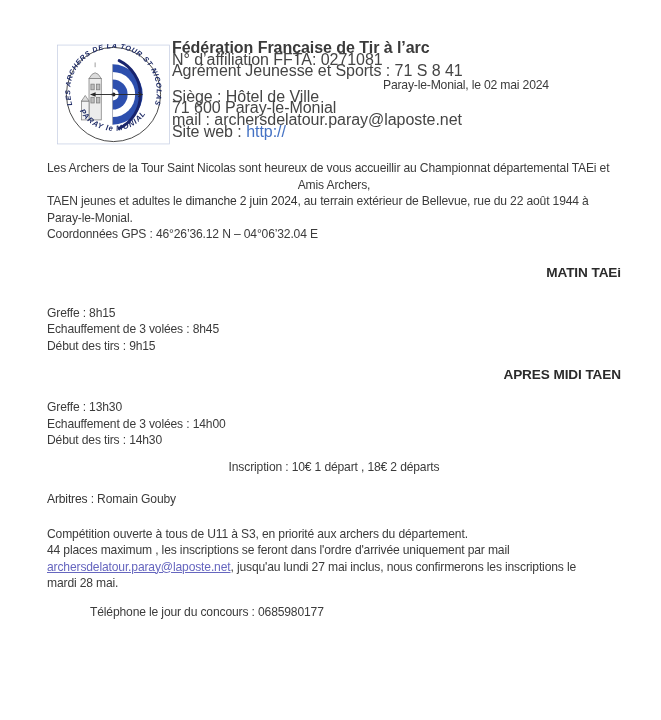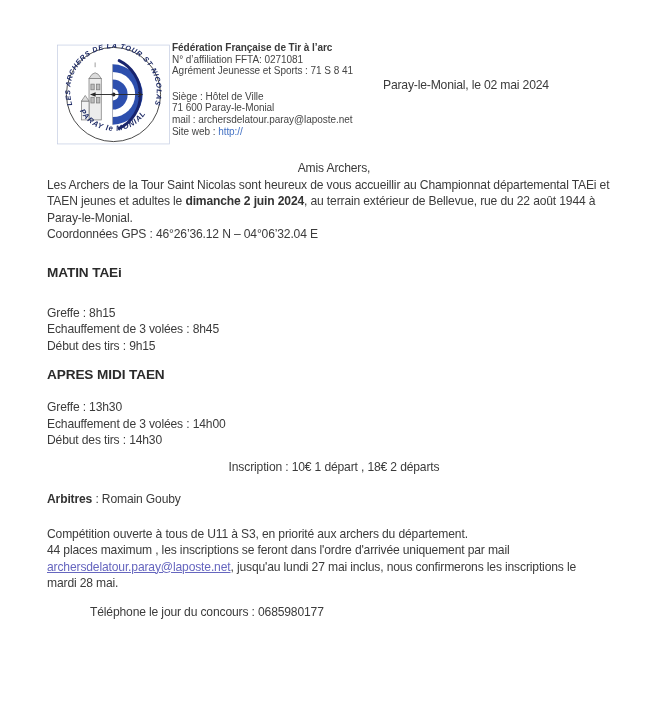--- a/index.html
+++ b/index.html
@@ -14,21 +14,21 @@
     background:#ffffff;
     overflow:hidden;
   }
   
   .logo {
     position:absolute; left:57px; top:44px;
     width:113px; height:101px;
   }
   .org {
     position:absolute; left:172px; top:42px;
-    font-size:10px; line-height:11.6px;
+    font-size:16px; line-height:11.6px;
     letter-spacing:-0.05px;
     color:#454545;
     white-space:nowrap;
   }
   .org .bold { font-weight:bold; color:#3a3a3a; }
   .org .gap { height:14px; }
   .weblink {
     color:var(--link_blue, #4472c4);
     text-decoration:none; cursor:pointer;
   }
@@ -41,24 +41,24 @@
   .docbody {
     position:absolute; left:47px; top:160px; width:574px;
     font-size:12.1px; line-height:16.5px;
     letter-spacing:-0.15px;
     color:var(--text, #3b3b3b);
   }
   .line { white-space:nowrap; }
   .center { text-align:center; }
   .h {
     font-weight:bold; font-size:13.6px; line-height:18px;
-    text-align:left; letter-spacing:-0.1px;
+    text-align:right; letter-spacing:-0.1px;
     color:var(--heading, #2b2b2b);
   }
-  b { font-weight:bold; color:#333333; }
+  b { font-weight:normal; color:#333333; }
   .h-matin        { margin-top:21px; }
   .blk-morning    { margin-top:23px; }
   .h-apres        { margin-top:12px; }
   .blk-afternoon  { margin-top:15px; }
   .mt-inscription { margin-top:10px;text-align:center; }
   .mt-tirs        { margin-top:18px; }
   .mt-arbitres    { margin-top:16px; }
   .mt-competition { margin-top:18px; }
   .mt-telephone   { margin-top:12px;margin-left:43px; }
   .mt-buvette     { margin-top:14px; }
@@ -130,22 +130,22 @@
     <div>mail : archersdelatour.paray@laposte.net</div>
     <div>
       <span>Site web : </span><span class="weblink">http://</span>
     </div>
   </div>
 
   <div class="dateline">Paray-le-Monial, le 02 mai 2024</div>
 
   <div class="docbody">
 
+    <div class="line">Les Archers de la Tour Saint Nicolas sont heureux de vous accueillir au Championnat départemental TAEi et</div>
     <div class="line center">Amis Archers,</div>
-    <div class="line">Les Archers de la Tour Saint Nicolas sont heureux de vous accueillir au Championnat départemental TAEi et</div>
     <div class="line">
       <span>TAEN jeunes et adultes le </span><b>dimanche 2 juin 2024</b><span>, au terrain extérieur de Bellevue, rue du 22 août 1944 à</span>
     </div>
     <div class="line">Paray-le-Monial.</div>
     <div class="line">Coordonnées GPS : 46°26’36.12 N – 04°06’32.04 E</div>
 
     <div class="h h-matin">MATIN TAEi</div>
     <div class="blk-morning">
       <div class="line">Greffe : 8h15</div>
       <div class="line">Echauffement de 3 volées : 8h45</div>

